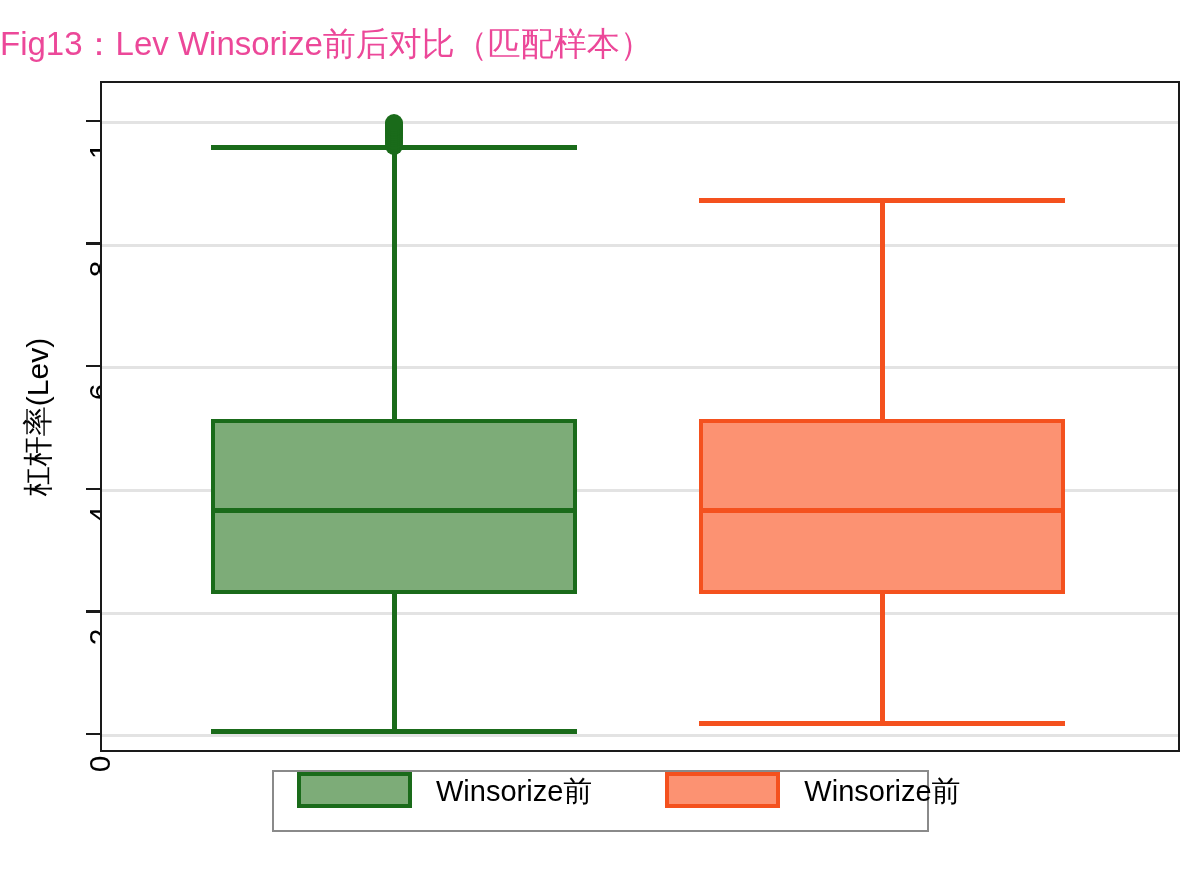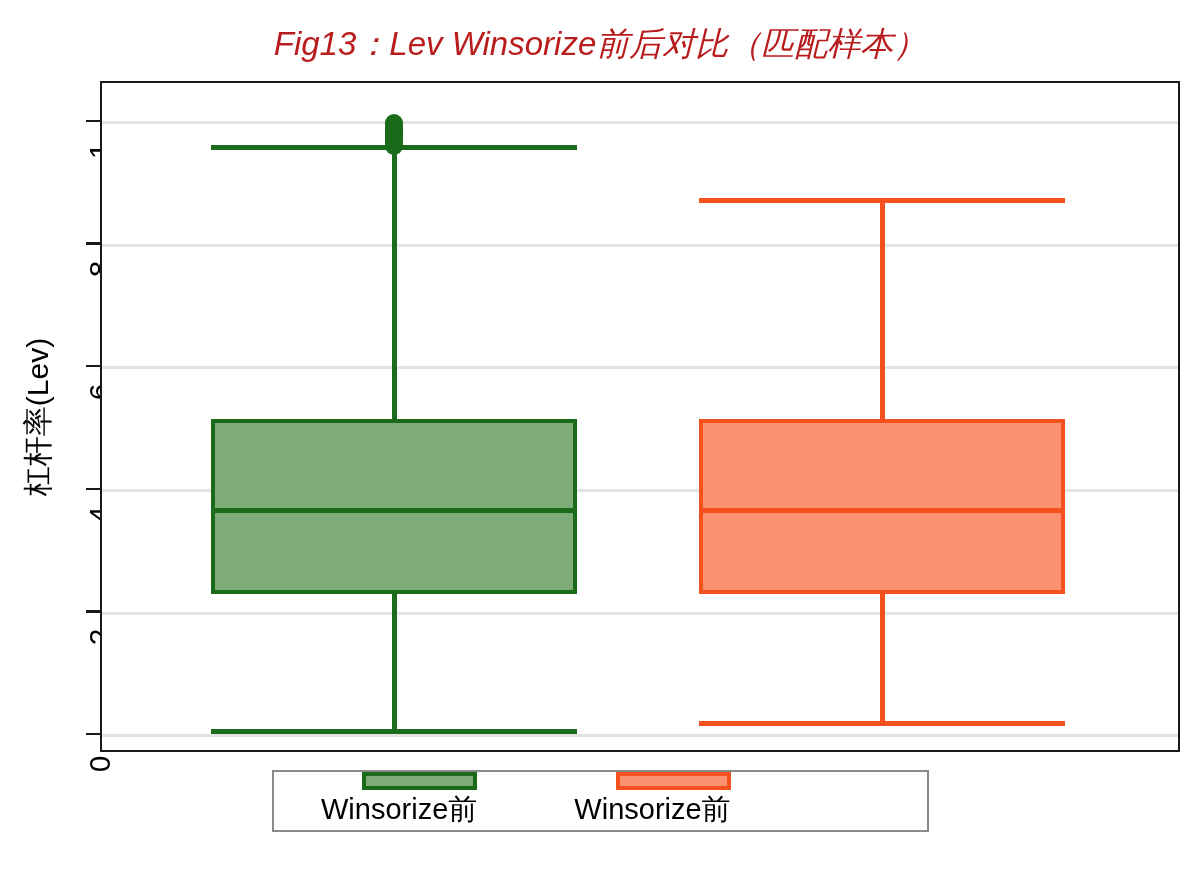--- a/index.html
+++ b/index.html
@@ -19,27 +19,26 @@
     width: 1200px;
     height: 872px;
     background: #ffffff;
   }
   
   #chart-title {
     position: absolute;
     left: 0;
     top: 22px;
     width: 1200px;
-    text-align: center;
+    text-align: left;
     font-size: 33px;
     font-weight: 400;
     letter-spacing: 0px;
-    color: #b91c1c;
-    white-space: nowrap;
-    font-style: italic;
+    color: #ec4899;
+    white-space: nowrap;
   }
   
   #plot-frame {
     position: absolute;
     left: 100px;
     top: 81px;
     width: 1080px;
     height: 671px;
     border: 2.5px solid #1a1a1a;
     background: #ffffff;
@@ -127,23 +126,22 @@
     width: 657px;
     height: 62px;
     border: 2px solid #8a8a8a;
     background: #ffffff;
     box-sizing: border-box;
     display: flex;
     align-items: center;
   }
   .legend-entry {
     display: flex;
-    align-items: flex-end;
+    align-items: flex-start;
     height: 100%;
-    flex-direction: column;
   }
   .legend-swatch {
     width: 115px;
     height: 36px;
     box-sizing: border-box;
   }
   .legend-label {
     font-size: 29px;
     color: #000000;
     white-space: nowrap;

